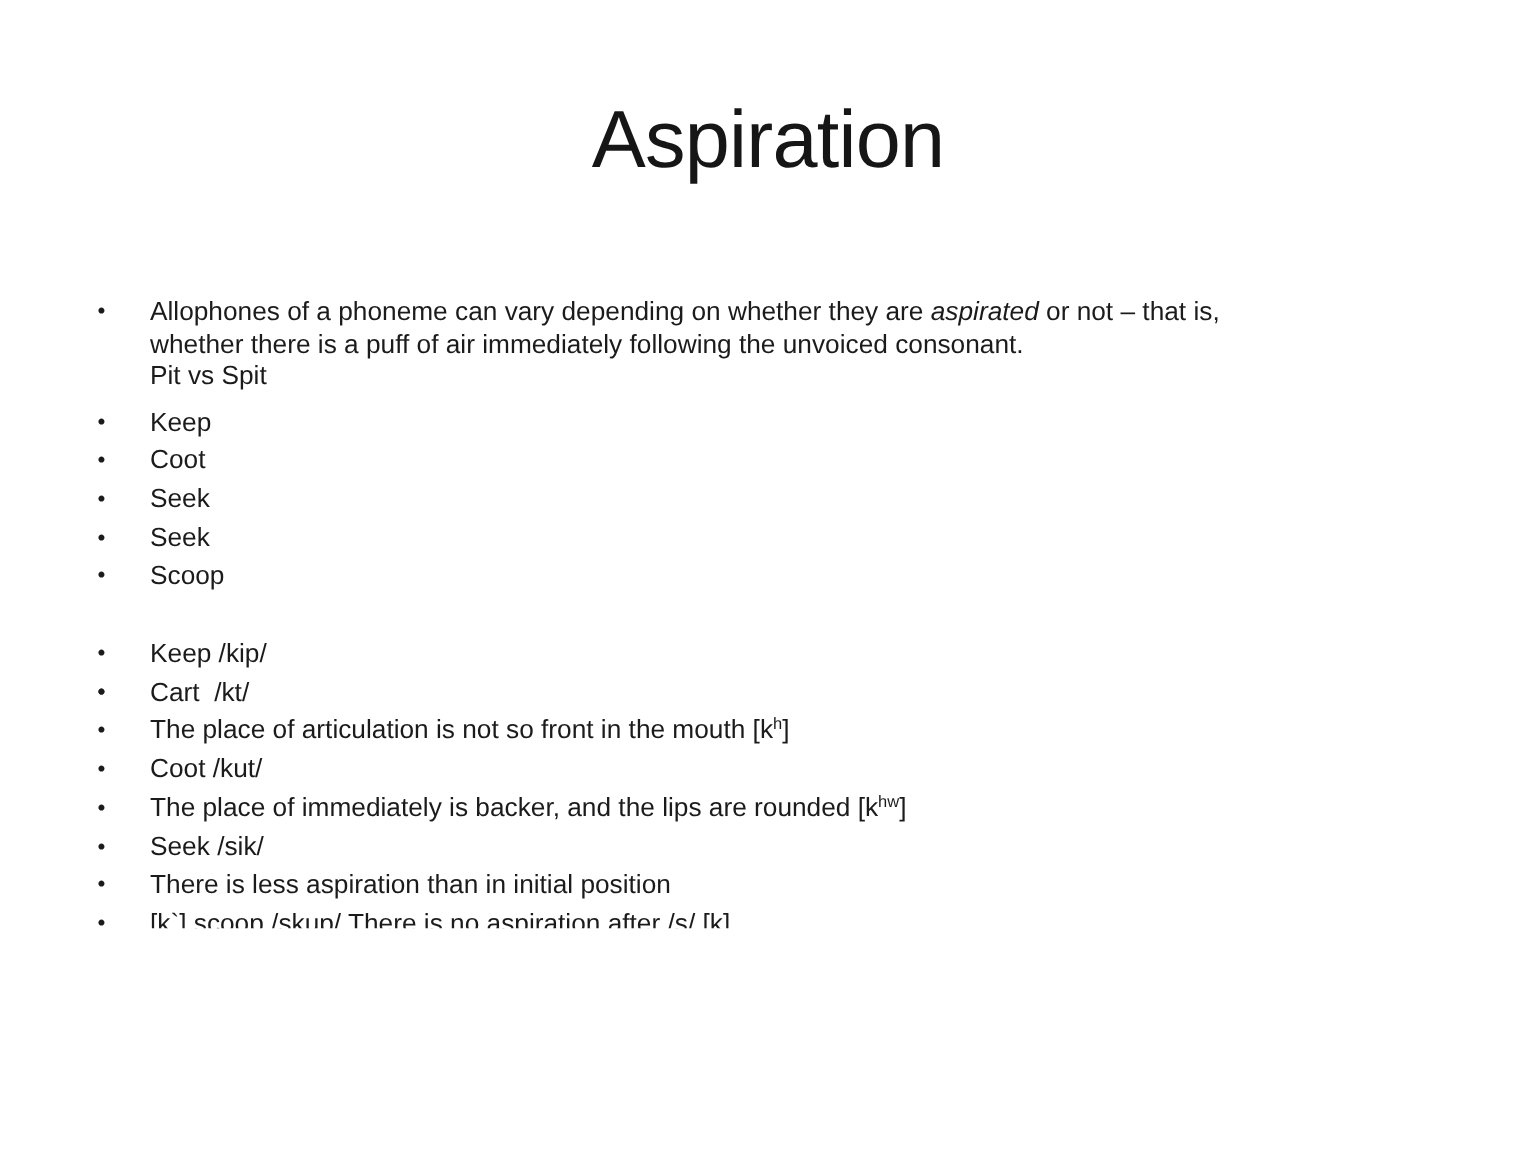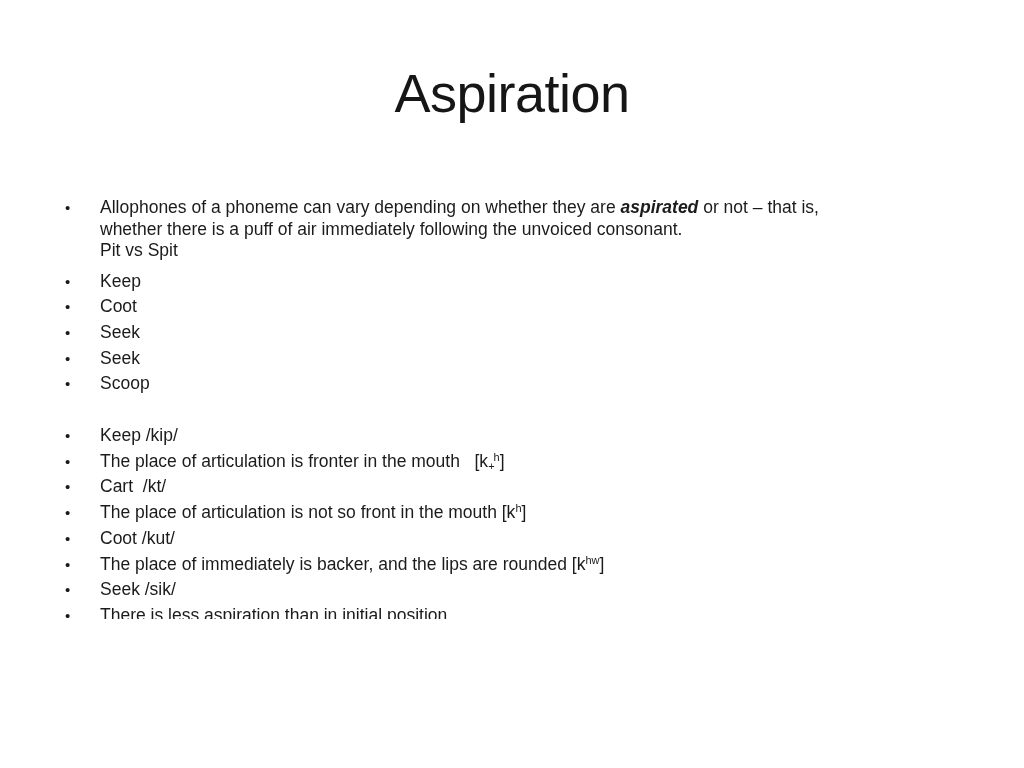--- a/index.html
+++ b/index.html
@@ -44,21 +44,21 @@
     line-height:21.5px;
     padding-left:37px;
     text-align:left;
     margin:0 0 7px 0;
   }
   ul.word{margin-top:6px;}
   ul.word li{line-height:25.7px;}
   ul.detail{margin-top:26px;}
   ul.detail li{line-height:25.7px;}
   b{font-weight:400;}
-  i{font-style:italic;font-weight:bold;}
+  i{font-style:italic;}
   .txt sup{
     font-size:11px;
     vertical-align:baseline;
     position:relative;
     top:-6px;
     line-height:0;
   }
   .txt sub{
     font-size:11px;
     vertical-align:baseline;
@@ -80,23 +80,23 @@
     <div class="pit">Pit vs Spit</div>
     <ul class="blist word" id="word-list">
         <li><span class="dot">•</span><span class="txt">Keep</span></li>
         <li><span class="dot">•</span><span class="txt">Coot</span></li>
         <li><span class="dot">•</span><span class="txt">Seek</span></li>
         <li><span class="dot">•</span><span class="txt">Seek</span></li>
         <li><span class="dot">•</span><span class="txt">Scoop</span></li>
       </ul>
     <ul class="blist detail" id="detail-list">
         <li><span class="dot">•</span><span class="txt"><b>K</b><span>eep /kip/</span></span></li>
-        <li><span class="dot">•</span><span class="txt"><span>The place of articulation is fronter in the mouth   [k</span><sub>+</sub><sup>h</sup><span>]</span></span></li>
+        <li><span class="dot">•</span></li>
         <li><span class="dot">•</span><span class="txt"><b>C</b><span>art  /kt/</span></span></li>
         <li><span class="dot">•</span><span class="txt"><span>The place of articulation is not so front in the mouth [k</span><sup>h</sup><span>]</span></span></li>
         <li><span class="dot">•</span><span class="txt"><b>C</b><span>oot /kut/</span></span></li>
         <li><span class="dot">•</span><span class="txt"><span>The place of immediately is backer, and the lips are rounded [k</span><sup>hw</sup><span>]</span></span></li>
         <li><span class="dot">•</span><span class="txt"><span>See</span><b>k</b><span> /sik/</span></span></li>
         <li><span class="dot">•</span><span class="txt"><span>There is less aspiration than in initial position</span></span></li>
-        <li><span class="dot">•</span></li>
+        <li><span class="dot">•</span><span class="txt"><span>[k`] s</span><b>c</b><span>oop /skup/ There is no aspiration after /s/ [k]</span></span></li>
       </ul>
   </div>
 </div>
 
 </body></html>

